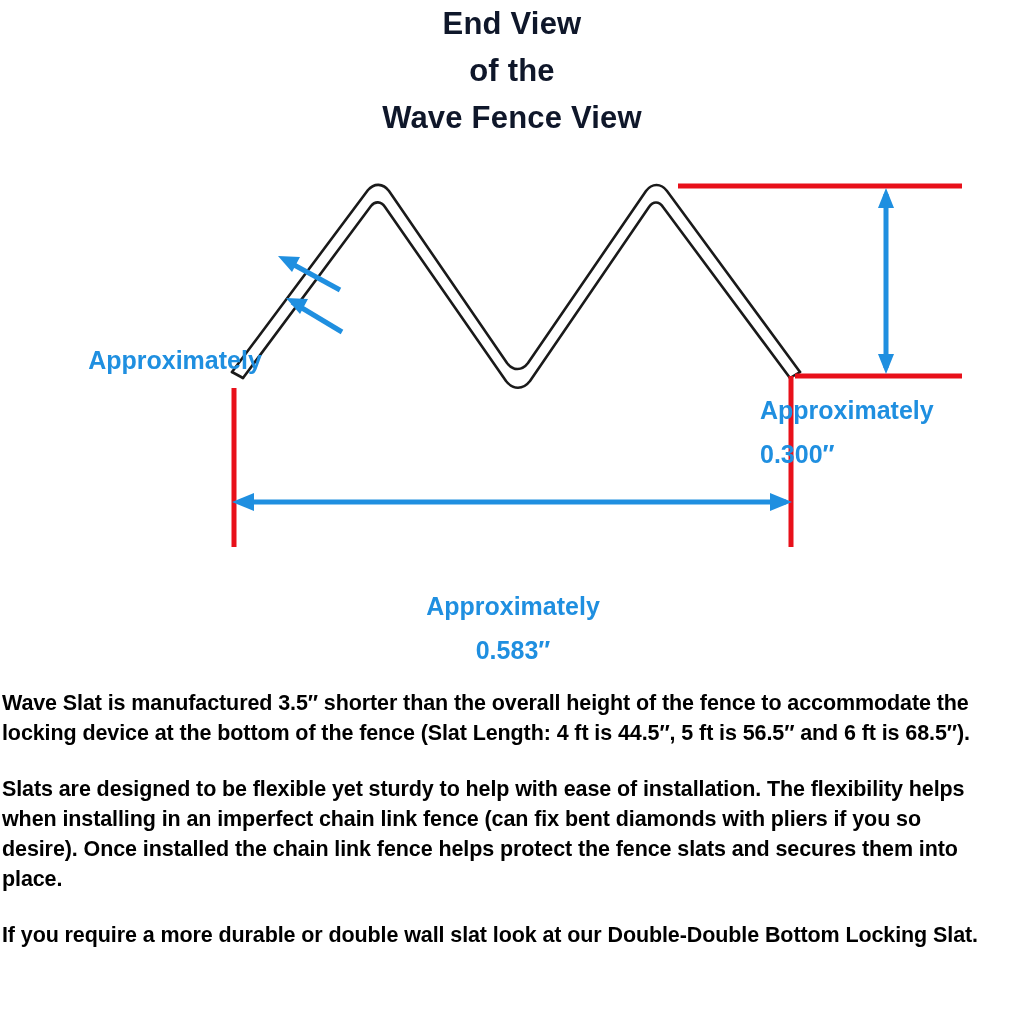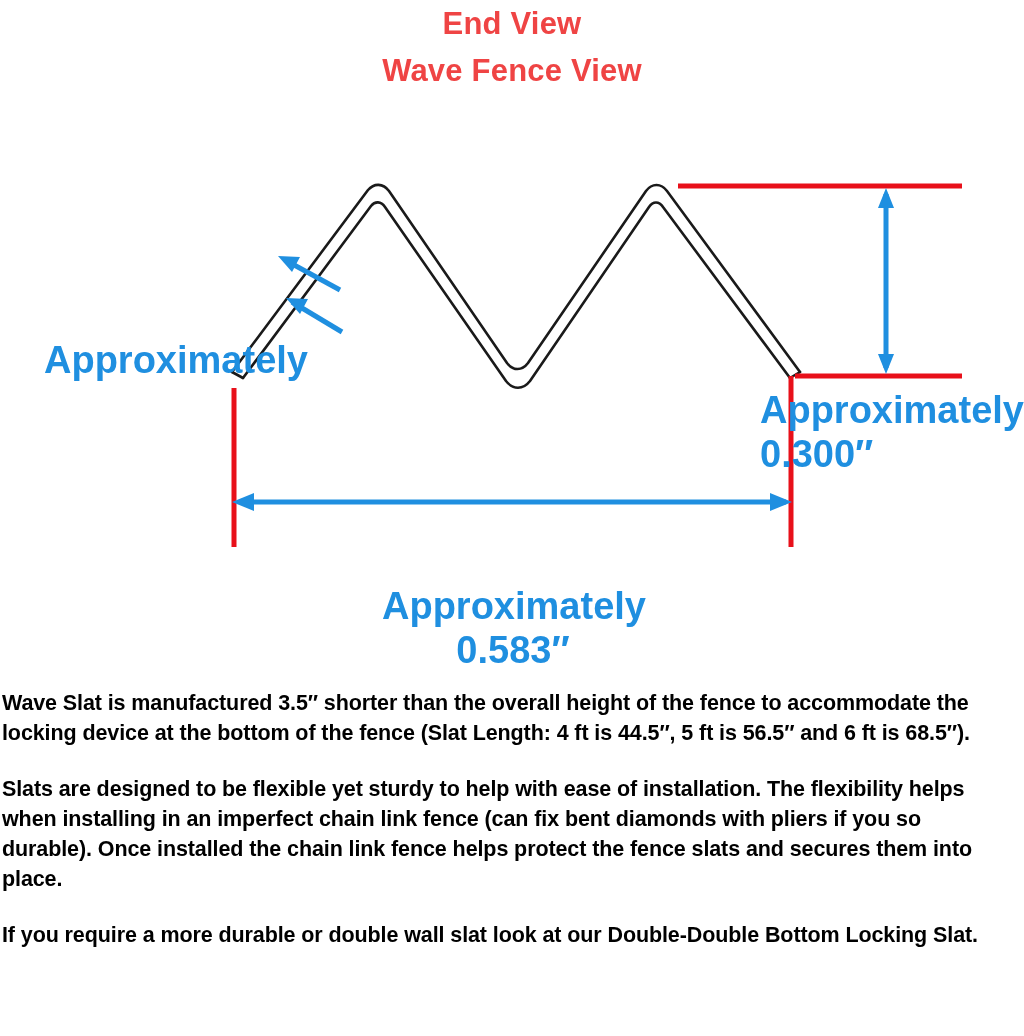--- a/index.html
+++ b/index.html
@@ -23,42 +23,42 @@
     left: 0;
     width: 1024px;
     text-align: center;
   }
   .title-line {
     font-family: "Liberation Sans", sans-serif;
     font-weight: bold;
     font-size: 31px;
     line-height: 47px;
     letter-spacing: 0.2px;
-    color: #ef4444;
+    color: #0f172a;
   }
 
   
   .diagram {
     position: absolute;
     top: 150px;
     left: 0;
     width: 1024px;
     height: 430px;
   }
   .diagram svg {
     display: block;
   }
 
   
   .anno {
     position: absolute;
     color: #1f8fe0;
     font-family: "Liberation Sans", sans-serif;
     font-weight: bold;
-    font-size: 38px;
+    font-size: 25px;
     line-height: 44px;
     white-space: nowrap;
   }
   .anno.thickness {
     left: 44px;
     top: 188px;
     text-align: center;
     width: 262px;
   }
   .anno.height {
@@ -91,20 +91,21 @@
     padding: 0 4px 0 2px;
     letter-spacing: -0.1px;
   }
   .para:last-child { margin-bottom: 0; }
 </style>
 </head>
 <body>
 
 <div class="title-block">
   <div class="title-line">End View</div>
+  <div class="title-line">of the</div>
   <div class="title-line">Wave Fence View</div>
 </div>
 
 <div class="diagram">
   <svg width="1024" height="430" viewBox="0 0 1024 430" xmlns="http://www.w3.org/2000/svg">
 
     <g fill="none" stroke="#1a1a1a" stroke-width="2.6" stroke-linejoin="round" stroke-linecap="round">
 
       <path d="M 232,222 L 368,40 C 374,33 383,33 389,41 L 507,213 C 513,221 522,221 528,213 L 646,41 C 652,33 661,33 667,41 L 800,222"></path>
 
@@ -152,15 +153,15 @@
   </div>
 
   <div class="anno width">
     <div>Approximately</div>
     <div>0.583″</div>
   </div>
 </div>
 
 <div class="body-text">
   <p class="para">Wave Slat is manufactured 3.5″ shorter than the overall height of the fence to accommodate the locking device at the bottom of the fence (Slat Length: 4 ft is 44.5″, 5 ft is 56.5″ and 6 ft is 68.5″).</p>
-  <p class="para">Slats are designed to be flexible yet sturdy to help with ease of installation. The flexibility helps when installing in an imperfect chain link fence (can fix bent diamonds with pliers if you so durable). Once installed the chain link fence helps protect the fence slats and secures them into place.</p>
+  <p class="para">Slats are designed to be flexible yet sturdy to help with ease of installation. The flexibility helps when installing in an imperfect chain link fence (can fix bent diamonds with pliers if you so desire). Once installed the chain link fence helps protect the fence slats and secures them into place.</p>
   <p class="para">If you require a more durable or double wall slat look at our Double-Double Bottom Locking Slat.</p>
 </div>
 
 </body></html>

